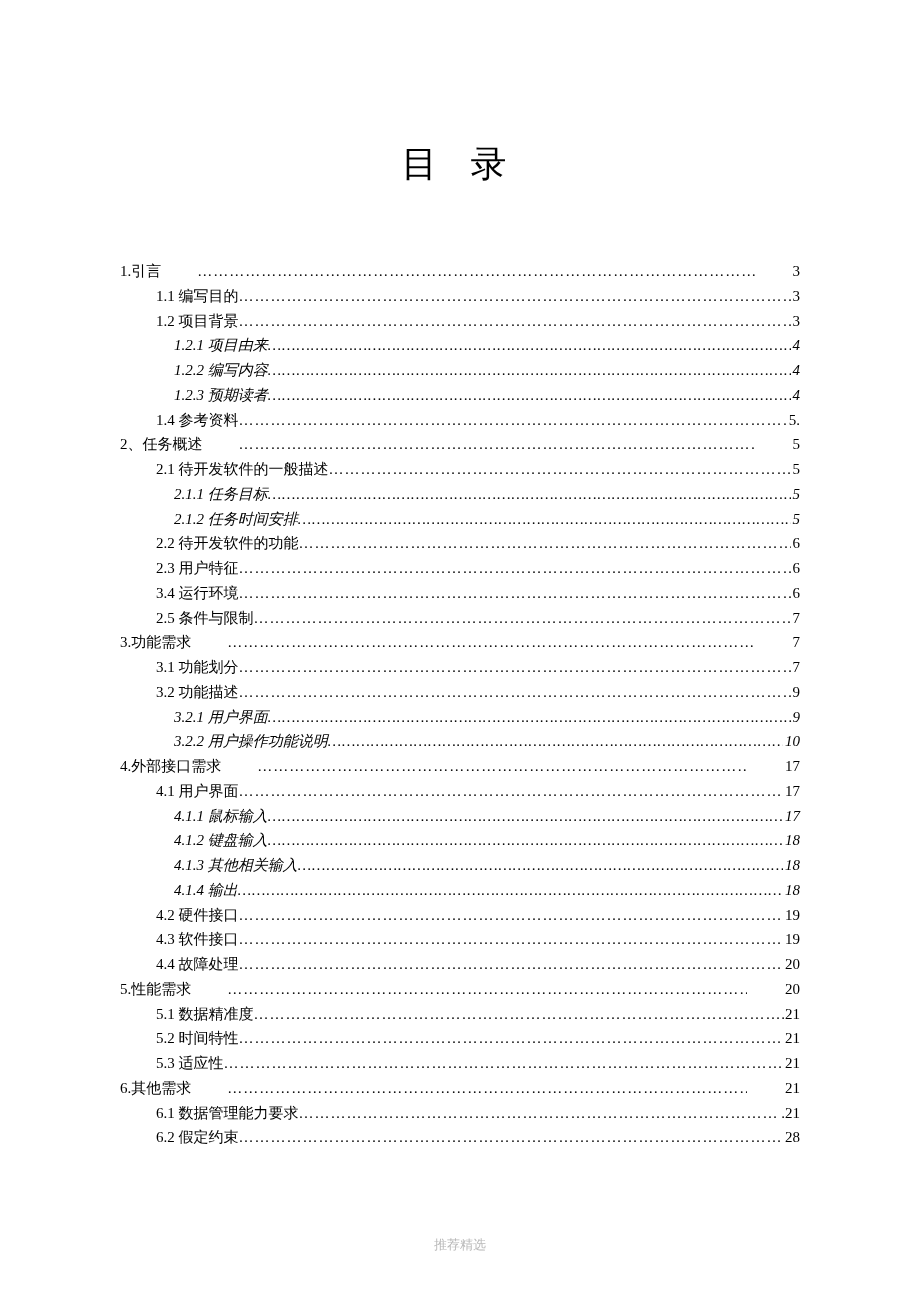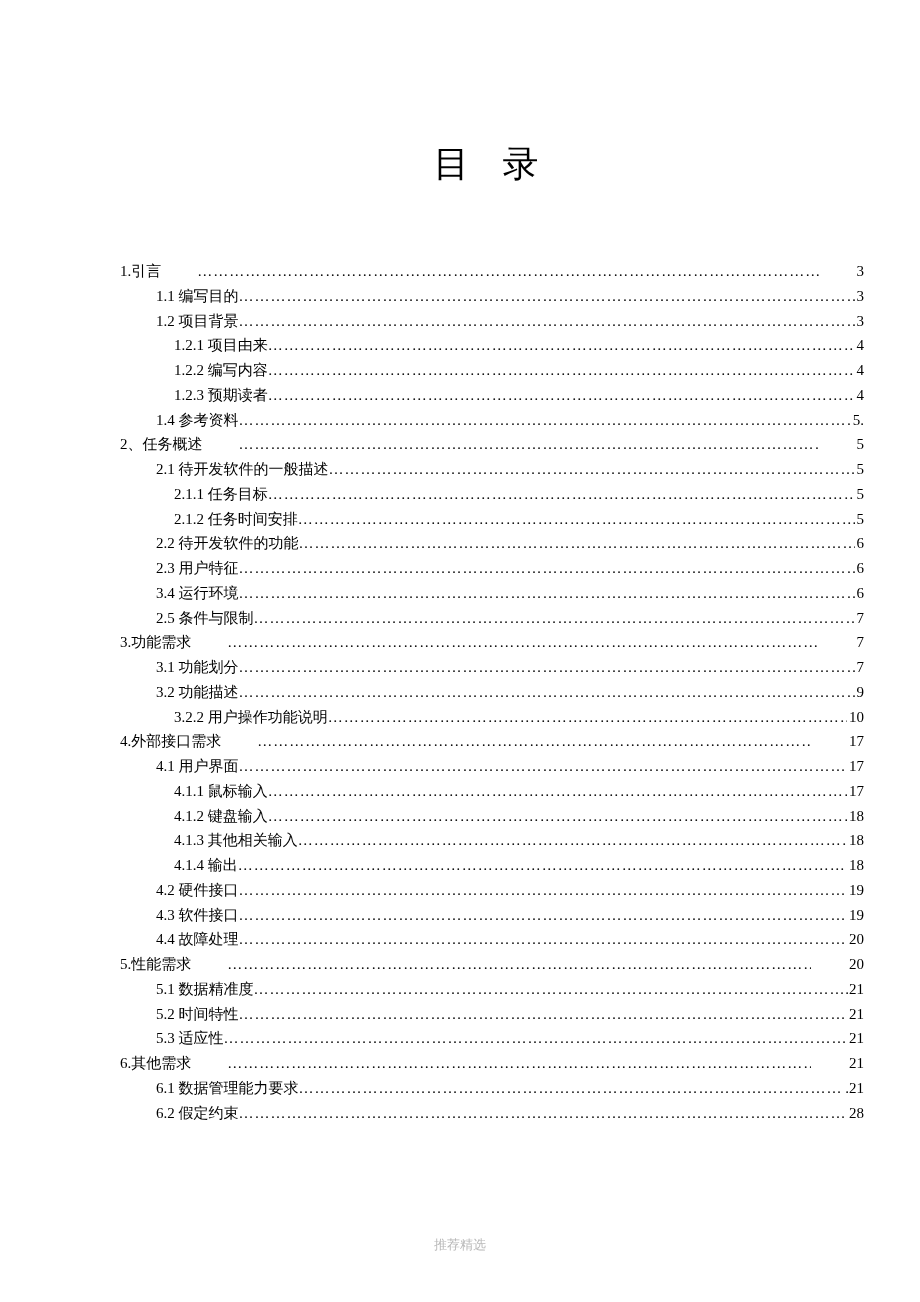--- a/index.html
+++ b/index.html
@@ -9,21 +9,21 @@
     }
     body {
       background: #ffffff;
       width: 920px;
       height: 1302px;
       font-family: "SimSun", "宋体", serif;
       color: #000000;
       position: relative;
     }
     .page {
-      padding: 140px 56px 50px 120px;
+      padding: 140px 120px 50px 120px;
     }
     .title {
       text-align: center;
       font-size: 36px;
       letter-spacing: 12px;
       margin-bottom: 70px;
       font-weight: normal;
     }
     .toc {
       font-size: 15px;
@@ -45,21 +45,21 @@
     }
     .toc-dots::after {
       content: "…………………………………………………………………………………………………………………………………………………………";
     }
     .toc-page {
       flex: 0 0 auto;
       padding-left: 2px;
     }
     .indent-0 { padding-left: 0; gap: 36px; }
     .indent-1 { padding-left: 36px; }
-    .indent-2 { padding-left: 54px; }
+    .indent-2 { padding-left: 54px; font-style: italic; }
     .footer {
       position: absolute;
       bottom: 48px;
       left: 0;
       right: 0;
       text-align: center;
       font-size: 13px;
       color: #b8b8b8;
       font-family: "SimSun", "宋体", serif;
     }
@@ -154,20 +154,25 @@
         <span class="toc-label">3.1 功能划分</span>
         <span class="toc-dots"></span>
         <span class="toc-page">7</span>
       </div>
       <div class="toc-row indent-1">
         <span class="toc-label">3.2 功能描述</span>
         <span class="toc-dots"></span>
         <span class="toc-page">9</span>
       </div>
       <div class="toc-row indent-2">
+        <span class="toc-label">3.2.1 用户界面</span>
+        <span class="toc-dots"></span>
+        <span class="toc-page">.9</span>
+      </div>
+      <div class="toc-row indent-2">
         <span class="toc-label">3.2.2 用户操作功能说明</span>
         <span class="toc-dots"></span>
         <span class="toc-page">10</span>
       </div>
       <div class="toc-row indent-0">
         <span class="toc-label">4.外部接口需求</span>
         <span class="toc-dots"></span>
         <span class="toc-page">17</span>
       </div>
       <div class="toc-row indent-1">

